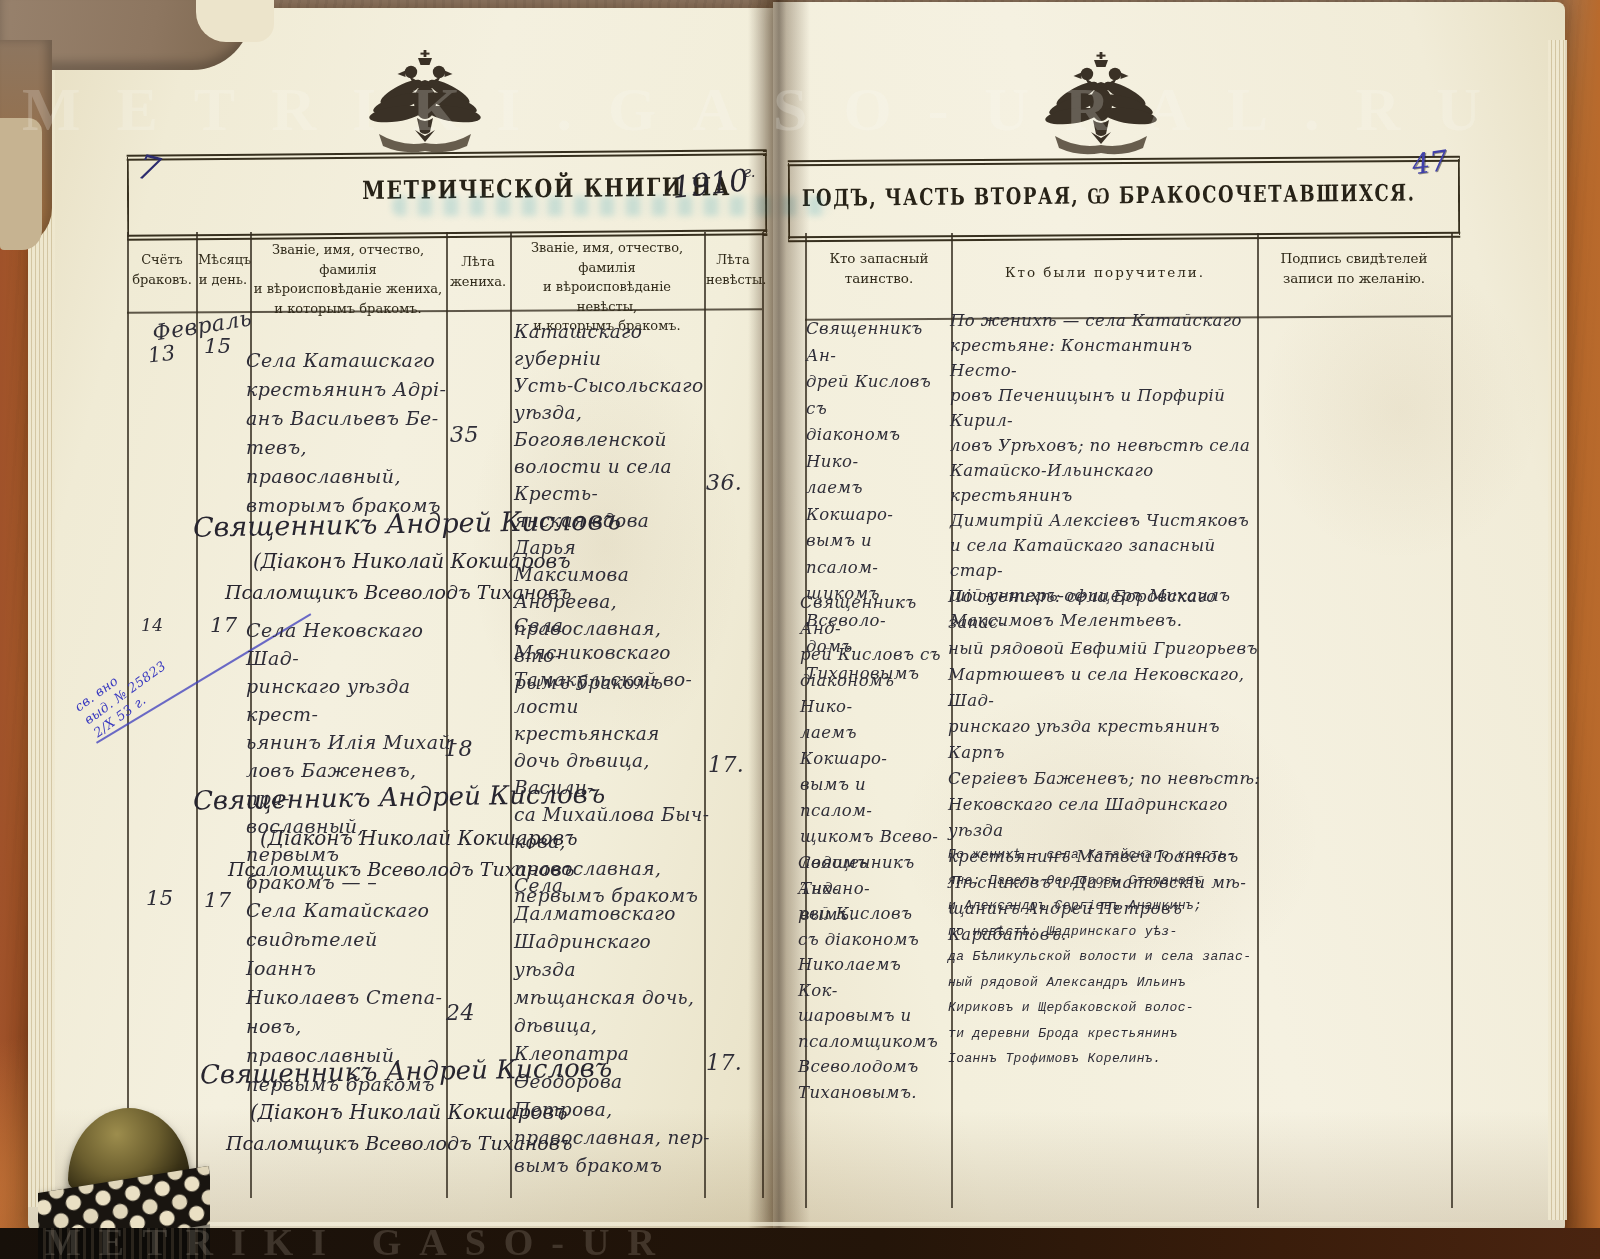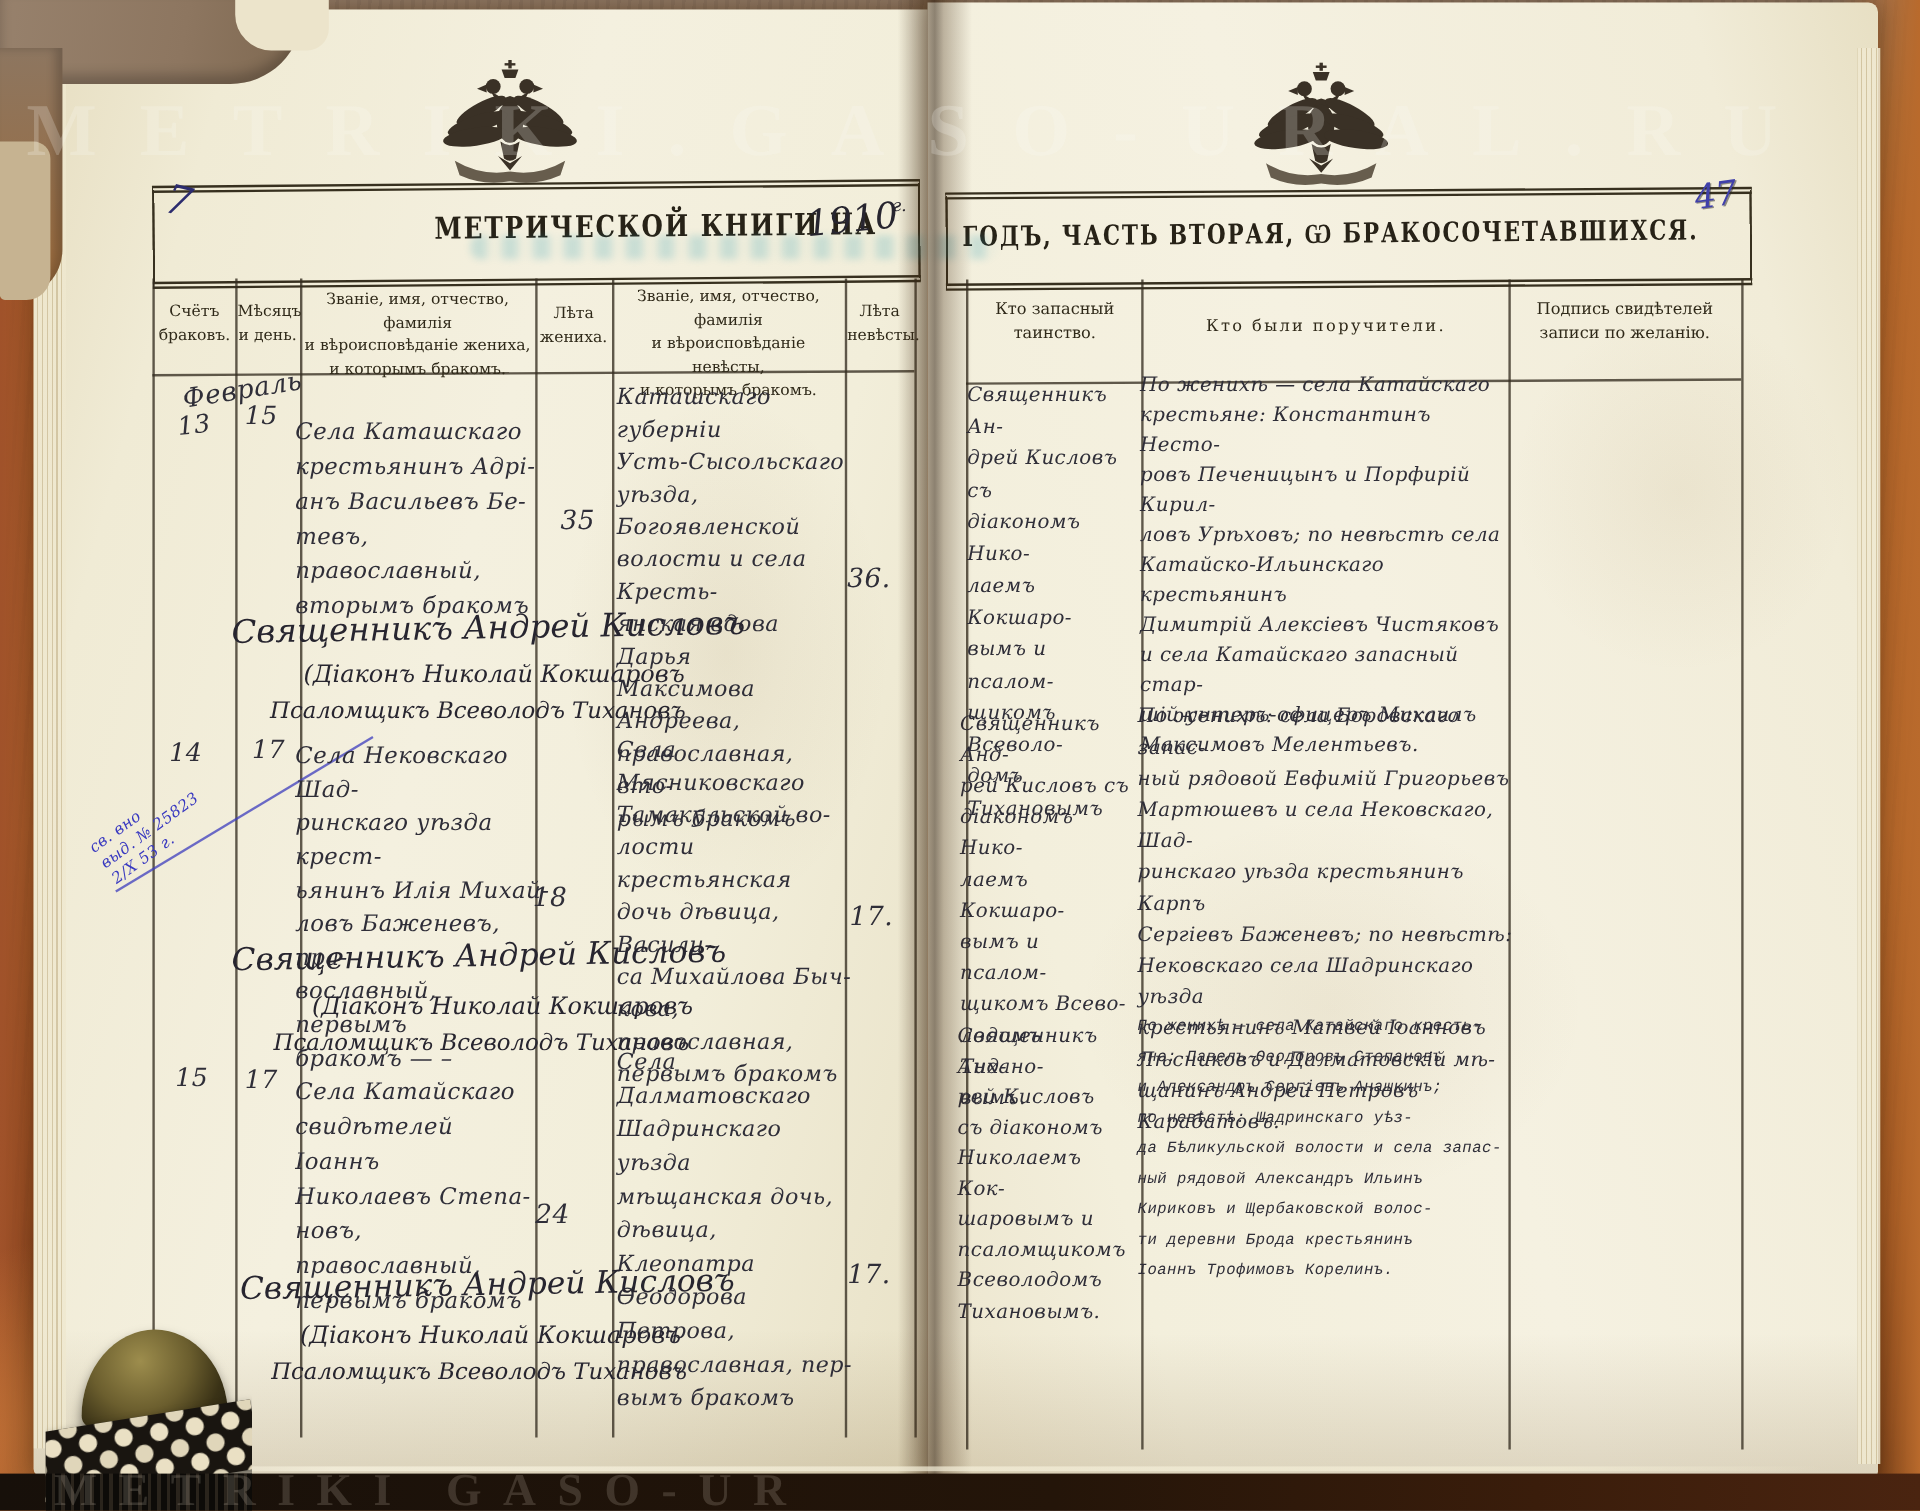--- a/index.html
+++ b/index.html
@@ -152,21 +152,21 @@
 записи по желанію.</div>
 
   <div class="abs hw" style="left:152px;top:313px;font-size:22px;transform:rotate(-9deg);">Февраль</div>
   <div class="abs hw" style="left:148px;top:342px;font-size:21px;transform:rotate(-6deg);">13</div>
   <div class="abs hw" style="left:204px;top:334px;font-size:21px;">15</div>
   <div class="abs hw" style="left:246px;top:346px;width:205px;font-size:19px;line-height:29px;">Села Каташскаго
 крестьянинъ Адрі-
 анъ Васильевъ Бе-
 тевъ, православный,
 вторымъ бракомъ</div>
-  <div class="abs hw" style="left:467px;top:422px;font-size:22px;">35</div>
+  <div class="abs hw" style="left:450px;top:422px;font-size:22px;">35</div>
   <div class="abs hw" style="left:514px;top:318px;width:198px;font-size:18.5px;line-height:27px;">Каташскаго губерніи
 Усть-Сысольскаго
 уѣзда, Богоявленской
 волости и села Кресть-
 янская вдова Дарья
 Максимова Андреева,
 православная, вто-
 рымъ бракомъ</div>
   <div class="abs hw" style="left:706px;top:470px;font-size:22px;">36.</div>
   <div class="abs sig" style="left:193px;top:508px;font-size:27px;transform:rotate(-1deg);">Священникъ Андрей Кисловъ</div>
@@ -182,21 +182,21 @@
 шій унтеръ-офицеръ Михаилъ
 Максимовъ Мелентьевъ.</div>
   <div class="abs hw" style="left:806px;top:316px;width:140px;font-size:16.5px;line-height:26.5px;">Священникъ Ан-
 дрей Кисловъ съ
 діакономъ Нико-
 лаемъ Кокшаро-
 вымъ и псалом-
 щикомъ Всеволо-
 домъ Тихановымъ</div>
 
-  <div class="abs hw" style="left:141px;top:615px;font-size:21px;">14</div>
+  <div class="abs hw" style="left:141px;top:615px;font-size:17px;">14</div>
   <div class="abs hw" style="left:210px;top:613px;font-size:21px;">17</div>
   <div class="abs hw blue" style="left:100px;top:693px;width:130px;font-size:13px;line-height:16px;
               transform-origin:left bottom;transform:rotate(-36deg);color:#3939c0;">св. вно
 выд. № 25823
 2/Х 53 г.</div>
   <div class="abs" style="left:96px;top:742px;width:250px;height:0;border-top:2px solid rgba(60,60,190,.75);
               transform-origin:left top;transform:rotate(-31deg);z-index:5;"></div>
   <div class="abs hw" style="left:246px;top:616px;width:212px;font-size:19px;line-height:28px;">Села Нековскаго Шад-
 ринскаго уѣзда крест-
 ьянинъ Илія Михай-

